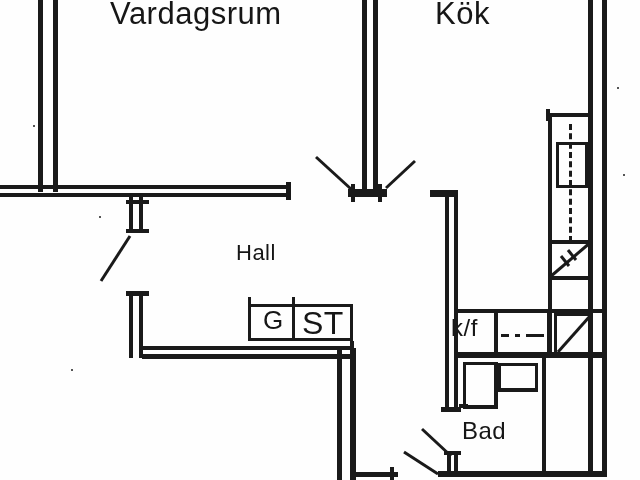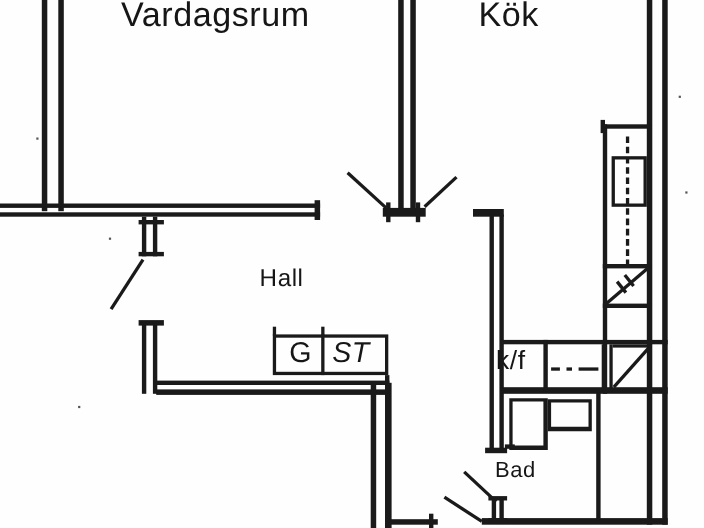--- a/index.html
+++ b/index.html
@@ -14,23 +14,23 @@
   .dash{position:absolute;background:#1a1a1a;height:3px;}
 </style>
 </head>
 <body>
 
 <div class="plan">
 
   <div class="lbl" style="left:110px;top:-4px;font-size:31px;">Vardagsrum</div>
   <div class="lbl" style="left:435px;top:-4px;font-size:31px;">Kök</div>
   <div class="lbl" style="left:236px;top:240px;font-size:22px;">Hall</div>
-  <div class="lbl" style="left:450px;top:417px;font-size:20px;">Bad</div>
+  <div class="lbl" style="left:462px;top:417px;font-size:24px;">Bad</div>
   <div class="lbl" style="left:263px;top:305px;font-size:26px;">G</div>
-  <div class="lbl" style="left:302px;top:305px;font-size:26px;font-style:italic;">ST</div>
+  <div class="lbl" style="left:302px;top:305px;font-size:32px;">ST</div>
   <div class="lbl" style="left:451px;top:314px;font-size:24px;">k/f</div>
 
   <div class="ln" style="left:38px;top:0;width:5px;height:192px;"></div>
   <div class="ln" style="left:53px;top:0;width:5px;height:192px;"></div>
 
   <div class="ln" style="left:0;top:185px;width:291px;height:4px;"></div>
   <div class="ln" style="left:0;top:193px;width:291px;height:4px;"></div>
   <div class="ln" style="left:286px;top:182px;width:5px;height:18px;"></div>
 
   <div class="ln" style="left:362px;top:0;width:5px;height:190px;"></div>

